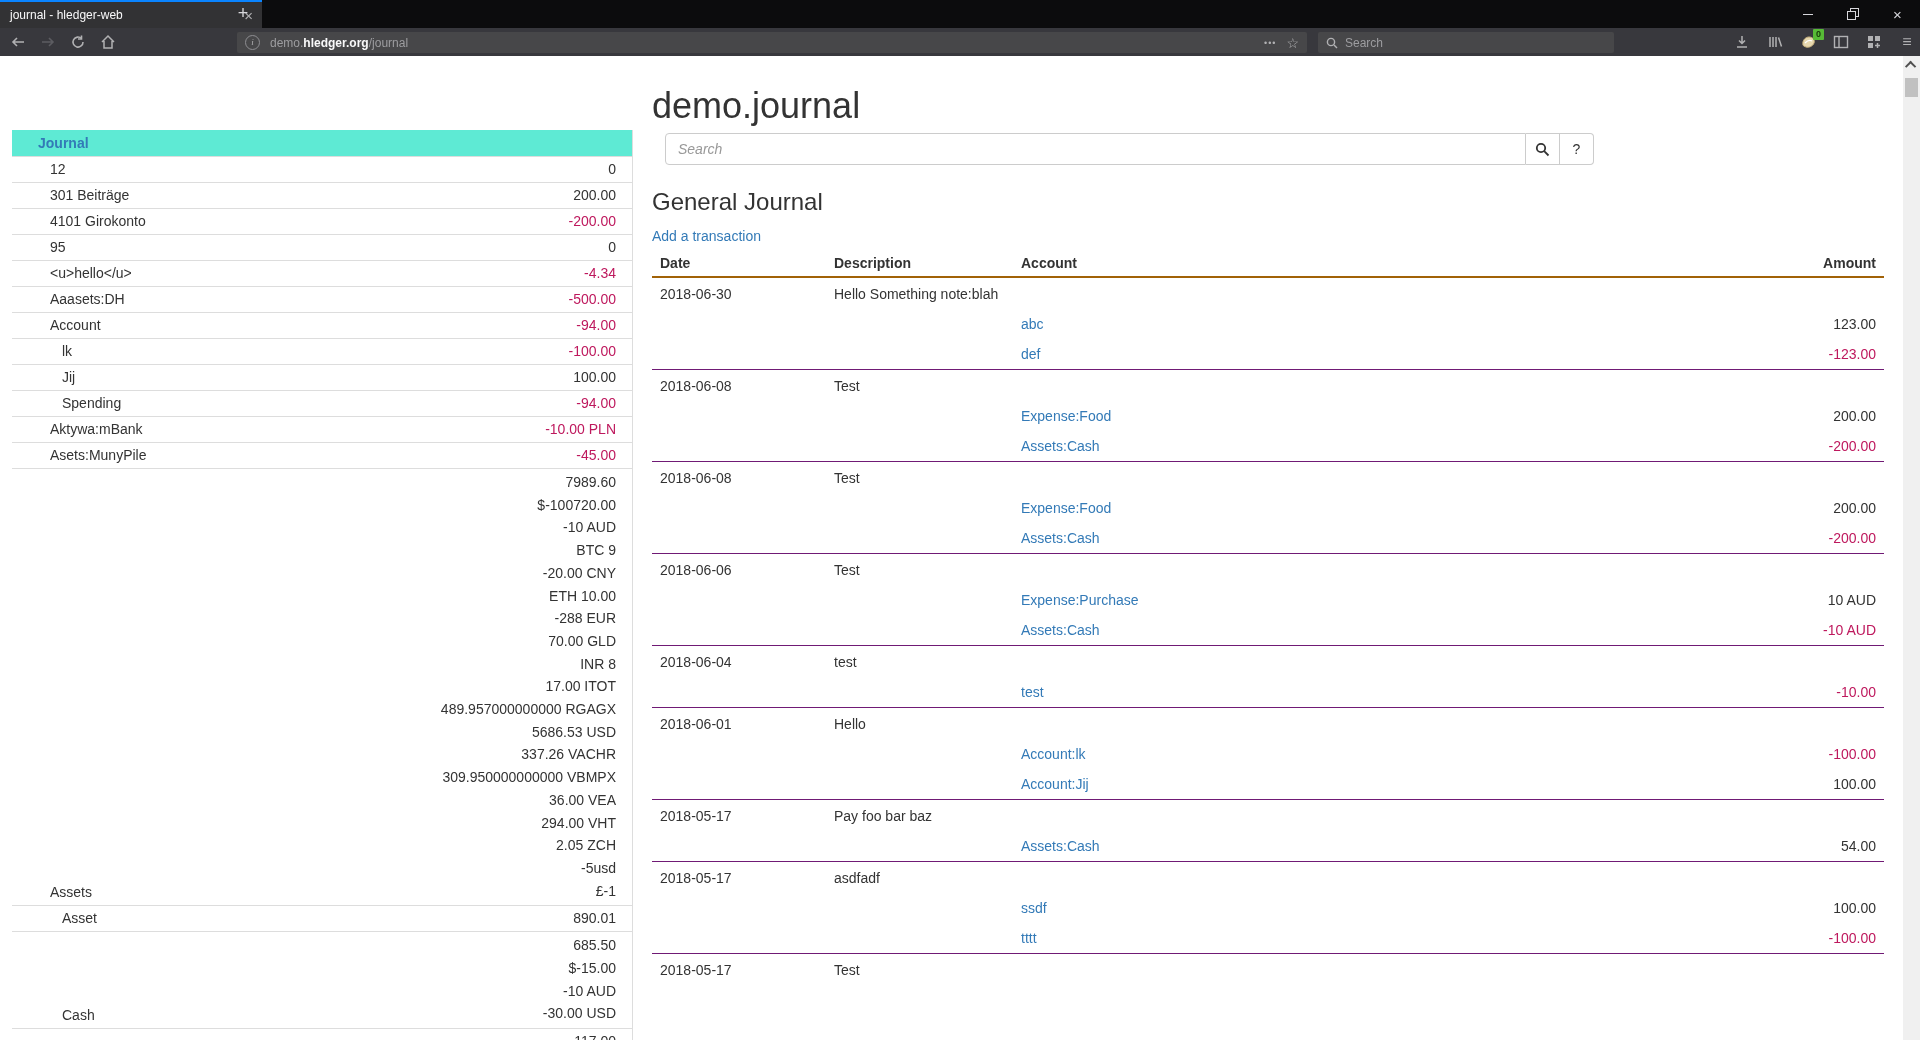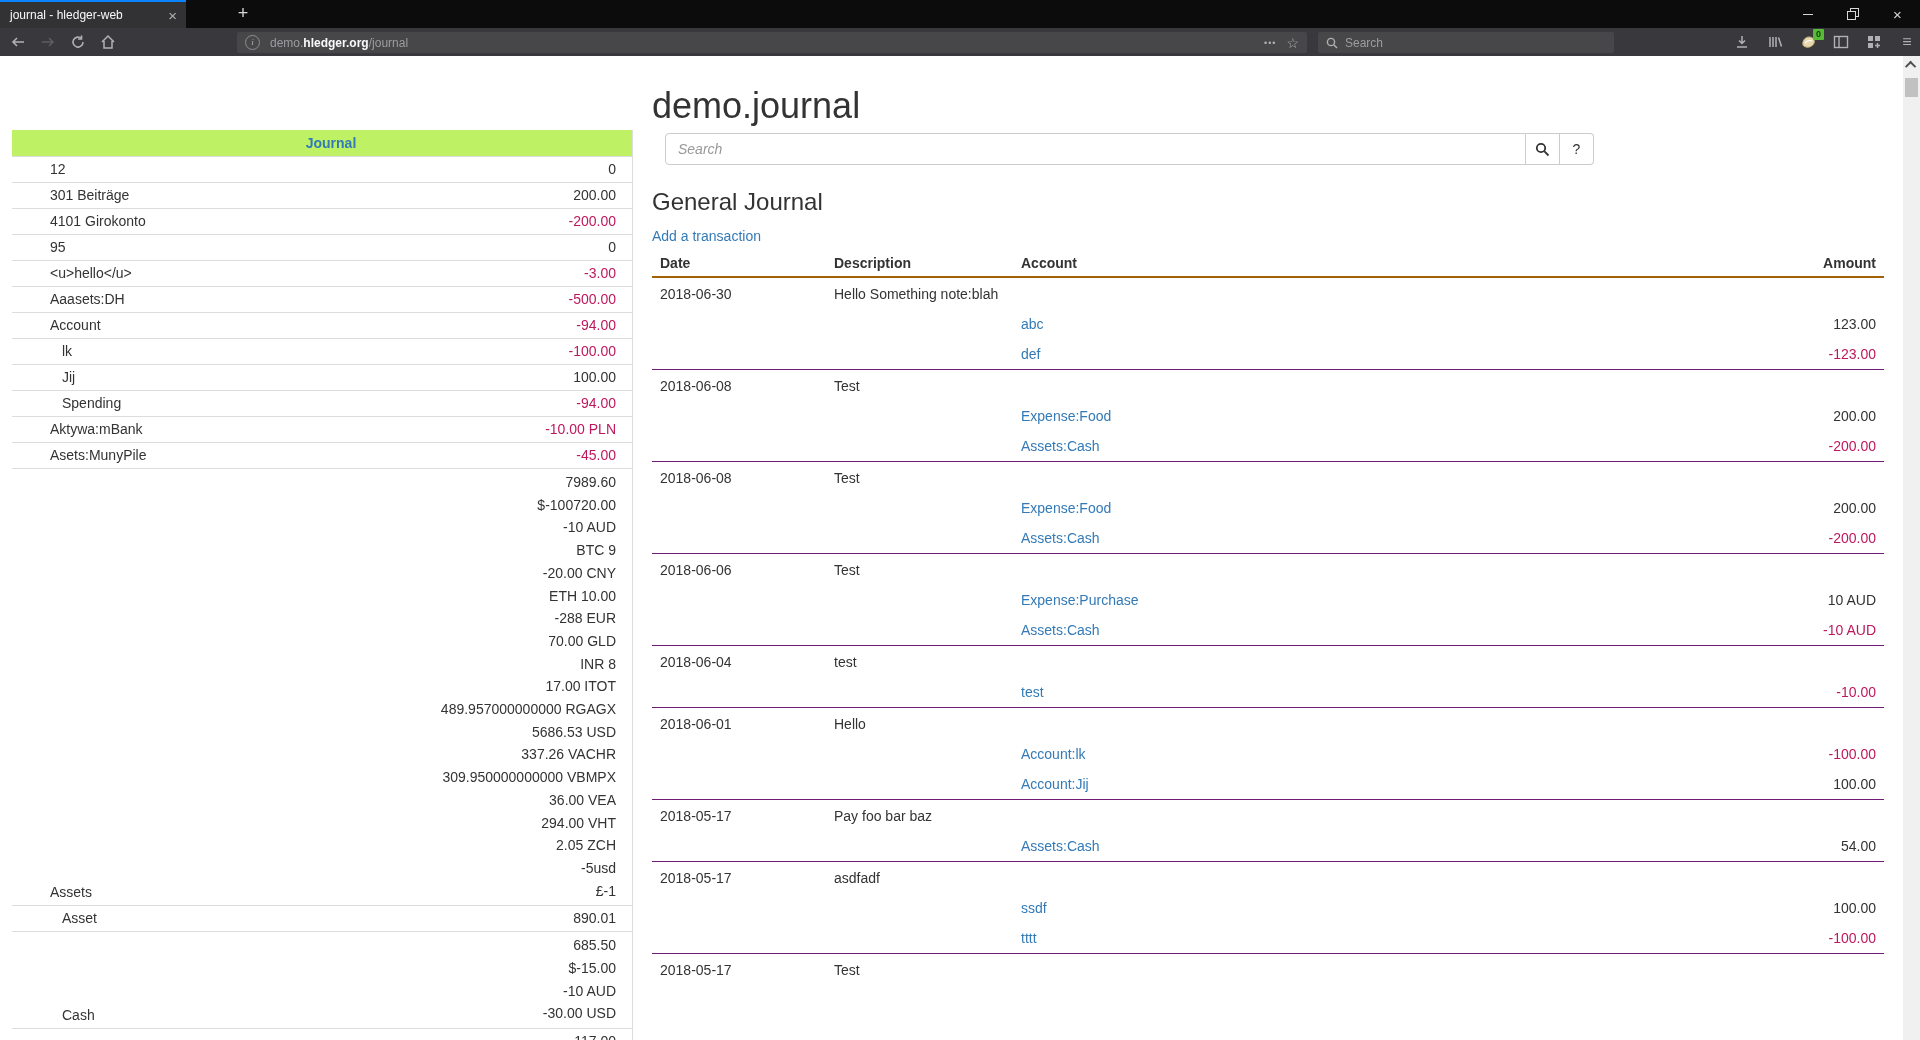--- a/index.html
+++ b/index.html
@@ -4,21 +4,21 @@
 <style>
   html,body { margin:0; padding:0; }
   body {
     width:1920px; height:1040px; overflow:hidden; background:#fff;
     font-family:"Liberation Sans", sans-serif; color:#333;
     position:relative; font-size:14px;
   }
   
   .tabbar { position:absolute; top:0; left:0; right:0; height:28px; background:#0c0c0d; z-index:10; }
   .tab {
-    position:absolute; left:0; top:0; width:186px; height:28px; box-sizing:border-box;
+    position:absolute; left:0; top:0; width:262px; height:28px; box-sizing:border-box;
     background:#323234; border-top:2px solid #0a84ff; color:#f9f9fa; font-size:12px;
     display:flex; align-items:center;
   }
   .tab-title { padding-left:10px; flex:1; white-space:nowrap; overflow:hidden; }
   .tab-close { color:#b1b1b3; font-size:15px; padding:0 9px; line-height:1; }
   .newtab { position:absolute; left:230px; top:1px; width:26px; height:26px; color:#d7d7db; font-size:18px; text-align:center; line-height:25px; }
   .wincontrols { position:absolute; right:0; top:0; height:28px; display:flex; }
   .wc { width:45px; height:28px; display:flex; align-items:center; justify-content:center; color:#d7d7db; font-size:15px; }
   .minbar { width:10px; height:1px; background:#d7d7db; display:block; }
 
@@ -51,21 +51,21 @@
   
   .page { position:absolute; top:56px; left:0; right:0; bottom:0; background:#fff; }
 
   .scrollbar { position:absolute; right:0; top:0; width:17px; height:984px; background:#f0f0f0; }
   .sb-arrow { height:17px; display:flex; align-items:center; justify-content:center; }
   .chev-up { width:6px; height:6px; border-top:2px solid #505050; border-left:2px solid #505050; transform:rotate(45deg) translateY(2px); }
   .sb-thumb { position:absolute; left:2px; top:22px; width:13px; height:19px; background:#c1c1c1; }
 
   
   .sidebar { position:absolute; left:12px; top:74px; width:621px; border-right:1px solid #ddd; box-sizing:border-box; }
-  .side-header { background:#bef264; color:#337ab7; font-weight:bold; padding:3px 8px 3px 26px; line-height:20px;text-align:center; }
+  .side-header { background:#5eead4; color:#337ab7; font-weight:bold; padding:3px 8px 3px 26px; line-height:20px; }
   .side-row { display:flex; justify-content:space-between; border-top:1px solid #ddd; padding:2px 0 3px; }
   .acct { color:#333; text-decoration:none; line-height:20px; align-self:flex-end; white-space:nowrap; }
   .amts { text-align:right; padding-right:16px; }
   .amt { line-height:20px; white-space:nowrap; }
   .side-row.multi .amt { line-height:22.7px; }
   .neg { color:#be185d; }
 
   
   .main { position:absolute; left:652px; top:0; width:1232px; }
   .main h1 { position:absolute; top:29px; left:0; margin:0; font-size:36px; font-weight:500; color:#333; white-space:nowrap; }
@@ -217,21 +217,21 @@
         </div>
         <div class="side-row">
           <span class="acct" style="padding-left: 38px;">95</span>
           <div class="amts">
             <div class="amt">0</div>
           </div>
         </div>
         <div class="side-row">
           <span class="acct" style="padding-left: 38px;">&lt;u&gt;hello&lt;/u&gt;</span>
           <div class="amts">
-            <div class="amt neg">-3.00</div>
+            <div class="amt neg">-4.34</div>
           </div>
         </div>
         <div class="side-row">
           <span class="acct" style="padding-left: 38px;">Aaasets:DH</span>
           <div class="amts">
             <div class="amt neg">-500.00</div>
           </div>
         </div>
         <div class="side-row">
           <span class="acct" style="padding-left: 38px;">Account</span>

